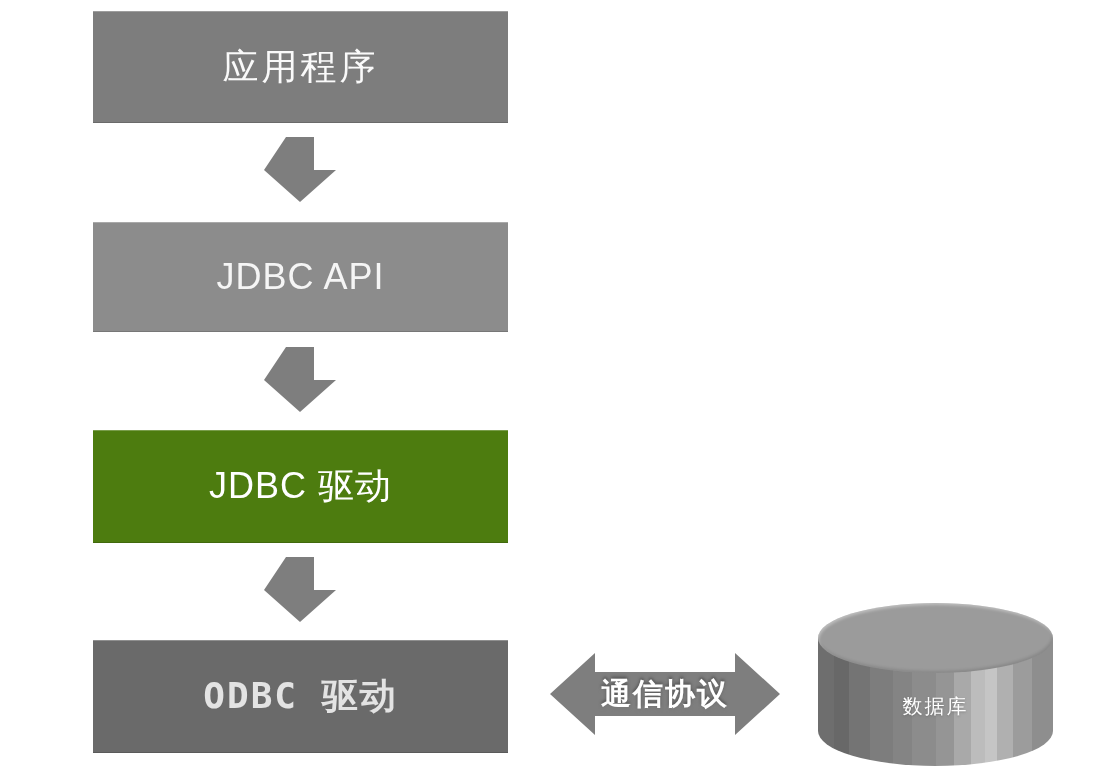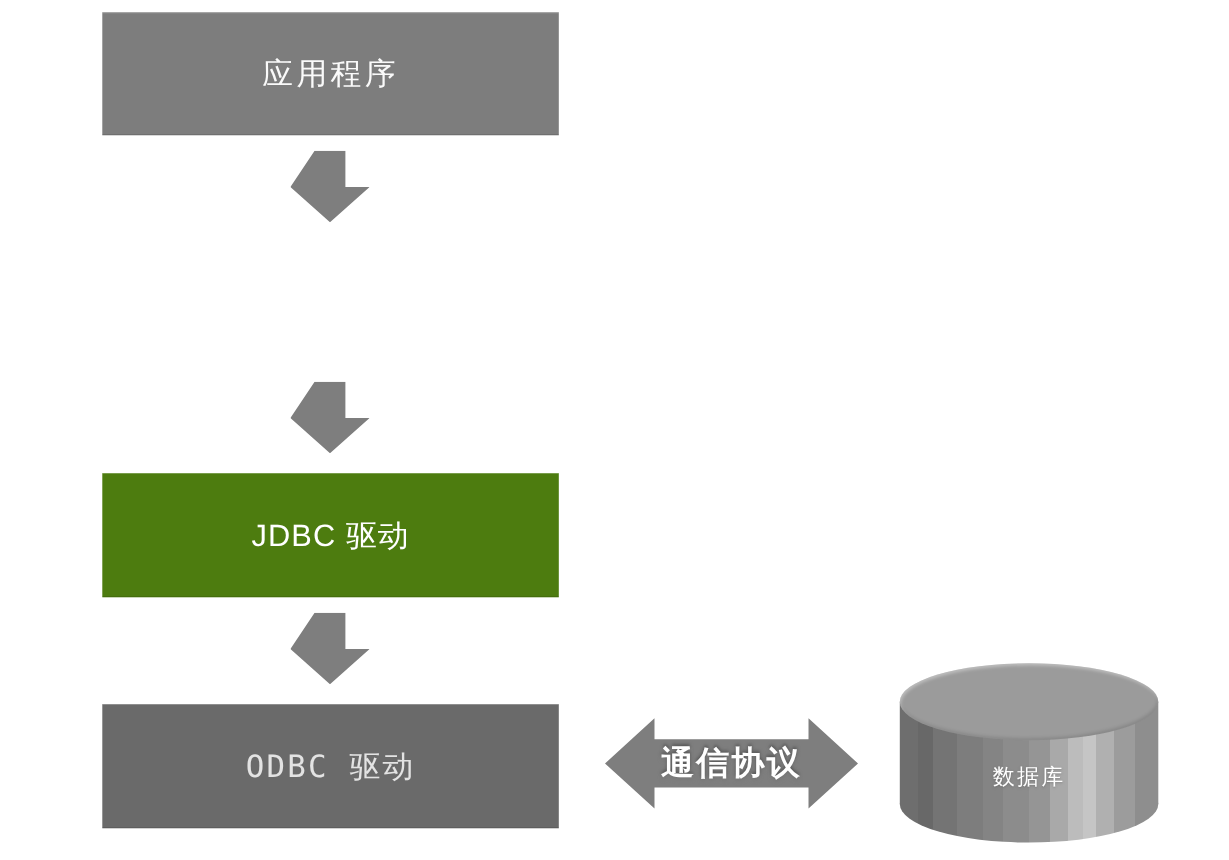--- a/index.html
+++ b/index.html
@@ -10,28 +10,29 @@
     overflow:hidden;
     font-family:"Liberation Sans", sans-serif;
   }
   .layer-box{
     position:absolute;
     left:93px;width:415px;
     display:flex;align-items:center;justify-content:center;
     box-shadow:inset 0 1px 0 rgba(255,255,255,0.25), inset 0 -1px 0 rgba(0,0,0,0.15);
   }
   .layer-label{
-    font-size:28px;
+    font-size:36px;
     letter-spacing:3px;
     color:#ffffff;
     white-space:nowrap;
   }
   .mono-label{
     font-family:"DejaVu Sans Mono", monospace;
     letter-spacing:2px;
+    font-weight:bold;
   }
   .flow-arrow{position:absolute;left:264px;width:72px;height:65px;}
   .protocol-arrow{position:absolute;left:550px;top:652px;width:230px;height:84px;}
   .protocol-label-wrap{
     position:absolute;left:550px;top:652px;width:230px;height:84px;
     display:flex;align-items:center;justify-content:center;font-weight:bold;
   }
   .protocol-label{
     font-size:30px;color:#ffffff;letter-spacing:2px;white-space:nowrap;
     text-shadow:0 -2px 3px rgba(82,82,82,0.95), 0 2px 3px rgba(120,120,120,0.55);
@@ -56,20 +57,23 @@
 <div id="canvas">
 
   <div class="layer-box" style="top: 11px; height: 112px; background-color: rgb(125, 125, 125);">
     <span class="layer-label" style="color: rgb(250, 250, 250);">应用程序</span>
   </div>
 
   <svg class="flow-arrow" style="top:137px;" viewBox="0 0 72 65">
     <polygon points="22,0 50,0 50,33 72,33 36,65 0,33" fill="#7e7e7e"></polygon>
   </svg>
 
+  <div class="layer-box" style="top: 222px; height: 110px; background-color: rgb(140, 140, 140);">
+    <span class="layer-label" style="letter-spacing: 1px; color: rgb(245, 245, 245);">JDBC API</span>
+  </div>
 
   <svg class="flow-arrow" style="top:347px;" viewBox="0 0 72 65">
     <polygon points="22,0 50,0 50,33 72,33 36,65 0,33" fill="#7e7e7e"></polygon>
   </svg>
 
   <div class="layer-box" style="top: 430px; height: 113px; background-color: #4d7c0f;">
     <span class="layer-label" style="letter-spacing: 1px; color: rgb(255, 255, 255);">JDBC 驱动</span>
   </div>
 
   <svg class="flow-arrow" style="top:557px;" viewBox="0 0 72 65">

